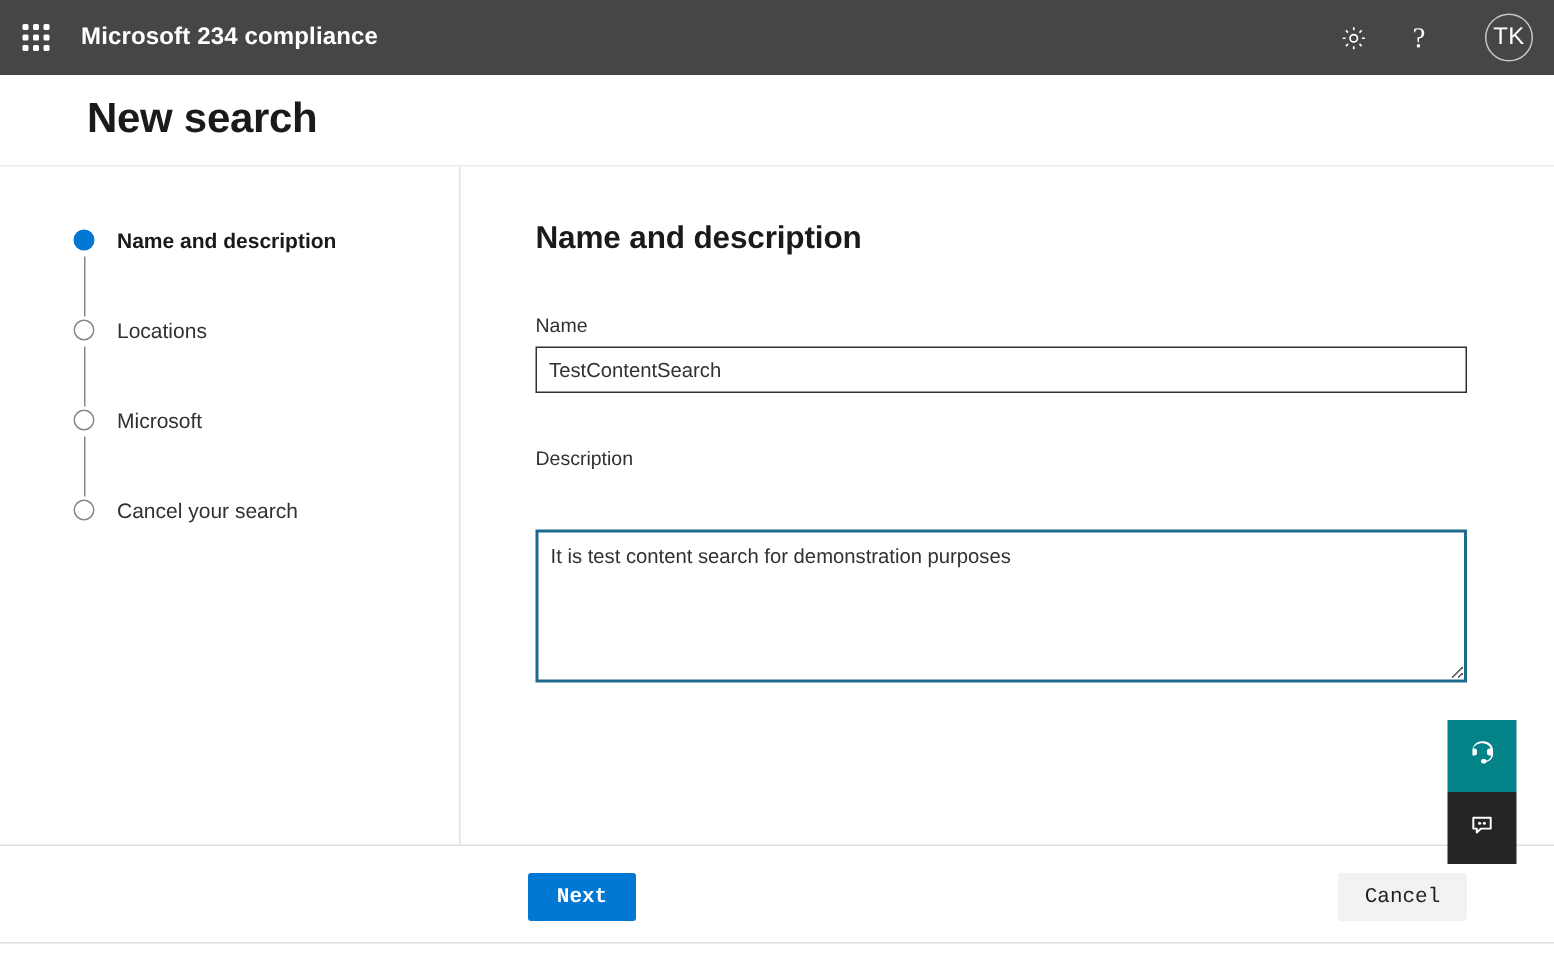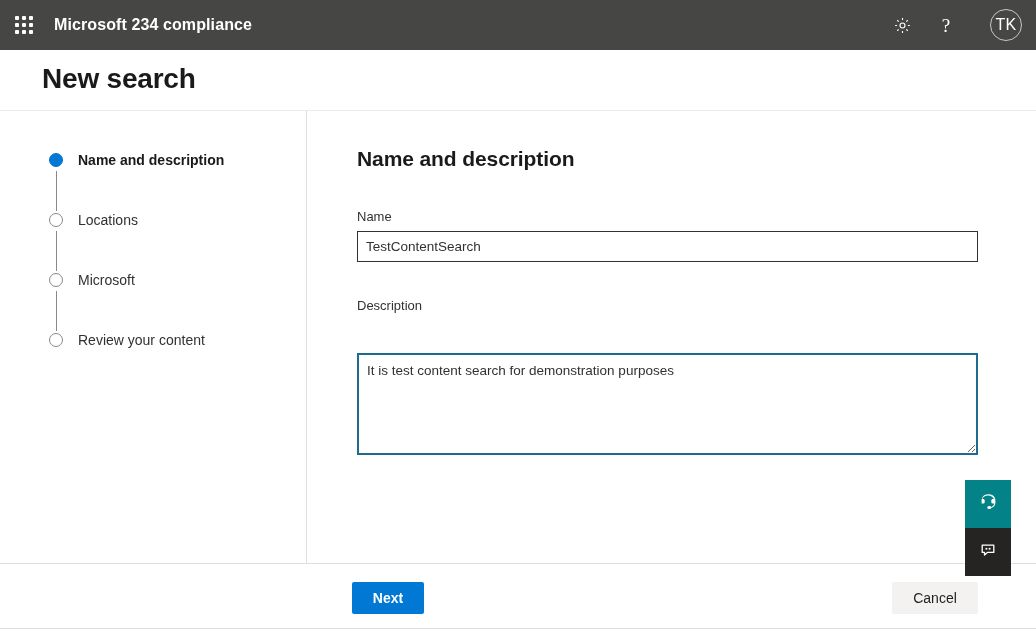--- a/index.html
+++ b/index.html
@@ -91,21 +91,21 @@
     align-items: center;
     justify-content: center;
     margin-left: 22px;
     cursor: pointer;
     letter-spacing: 0.3px;
   }
 
   
   .page-title {
     position: absolute;
-    left: 42px;
+    left: 58px;
     top: 63px;
     font-size: 28px;
     font-weight: bold;
     color: #1b1a19;
     letter-spacing: -0.2px;
   }
 
   .title-rule {
     position: absolute;
     left: 0; top: 110px;
@@ -254,21 +254,21 @@
     position: absolute;
     left: 0; top: 564px;
     width: 1036px;
     height: 64px;
     background: #ffffff;
   }
   .btn {
     position: absolute;
     height: 32px;
     border: 1px solid transparent;
-    font-family: Liberation Sans, sans-serif;
+    font-family: Liberation Mono, monospace;
     font-size: 14px;
     font-weight: bold;
     cursor: pointer;
     padding: 0 16px;
     line-height: 30px;
     text-align: center;
   }
   .btn-primary {
     left: 352px;
     top: 18px;
@@ -355,21 +355,21 @@
         <div class="dot"></div>
         <div class="connector"></div>
       </div>
       <div class="step-label">Microsoft</div>
     </div>
 
     <div class="step">
       <div class="dot-wrap">
         <div class="dot"></div>
       </div>
-      <div class="step-label">Review your content</div>
+      <div class="step-label">Cancel your search</div>
     </div>
 
   </div>
 </div>
 
 <div class="content">
   <div class="section-title">Name and description</div>
 
   <div class="field-label">Name</div>
   <input class="text-input" type="text" value="TestContentSearch" style="">

